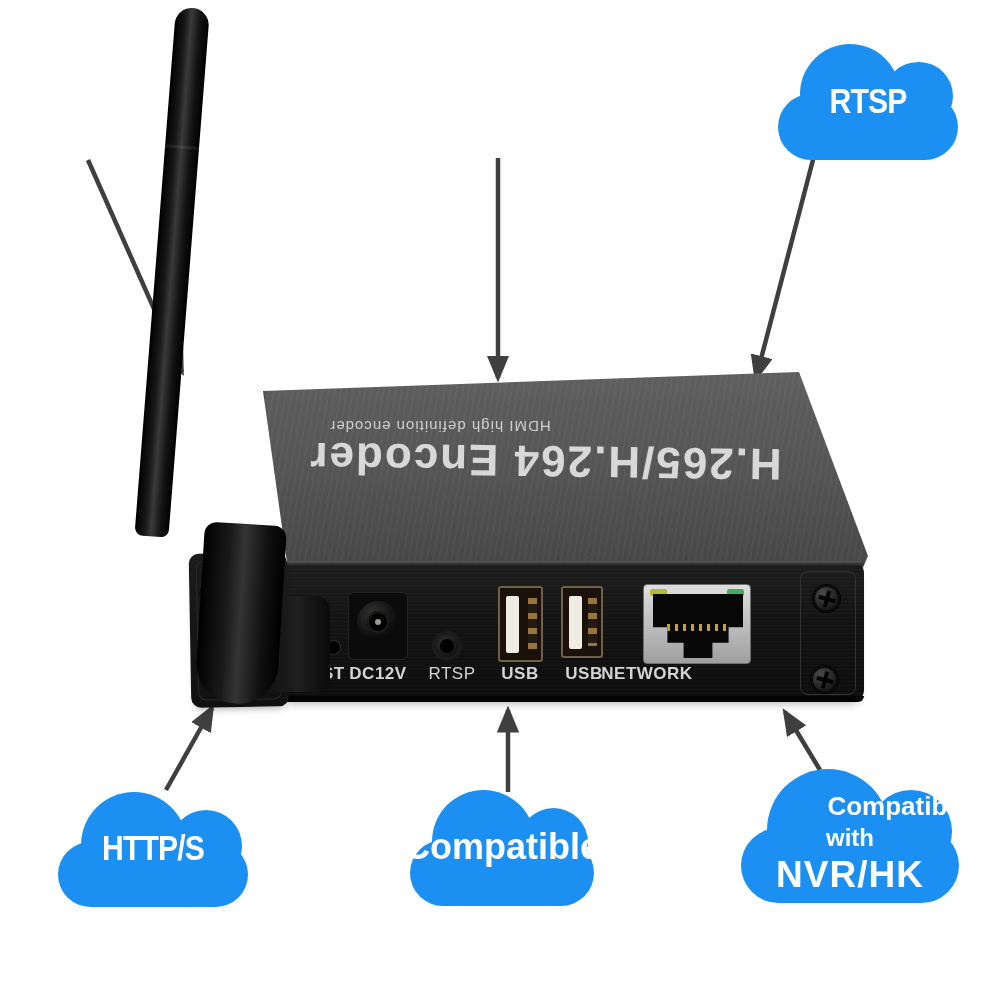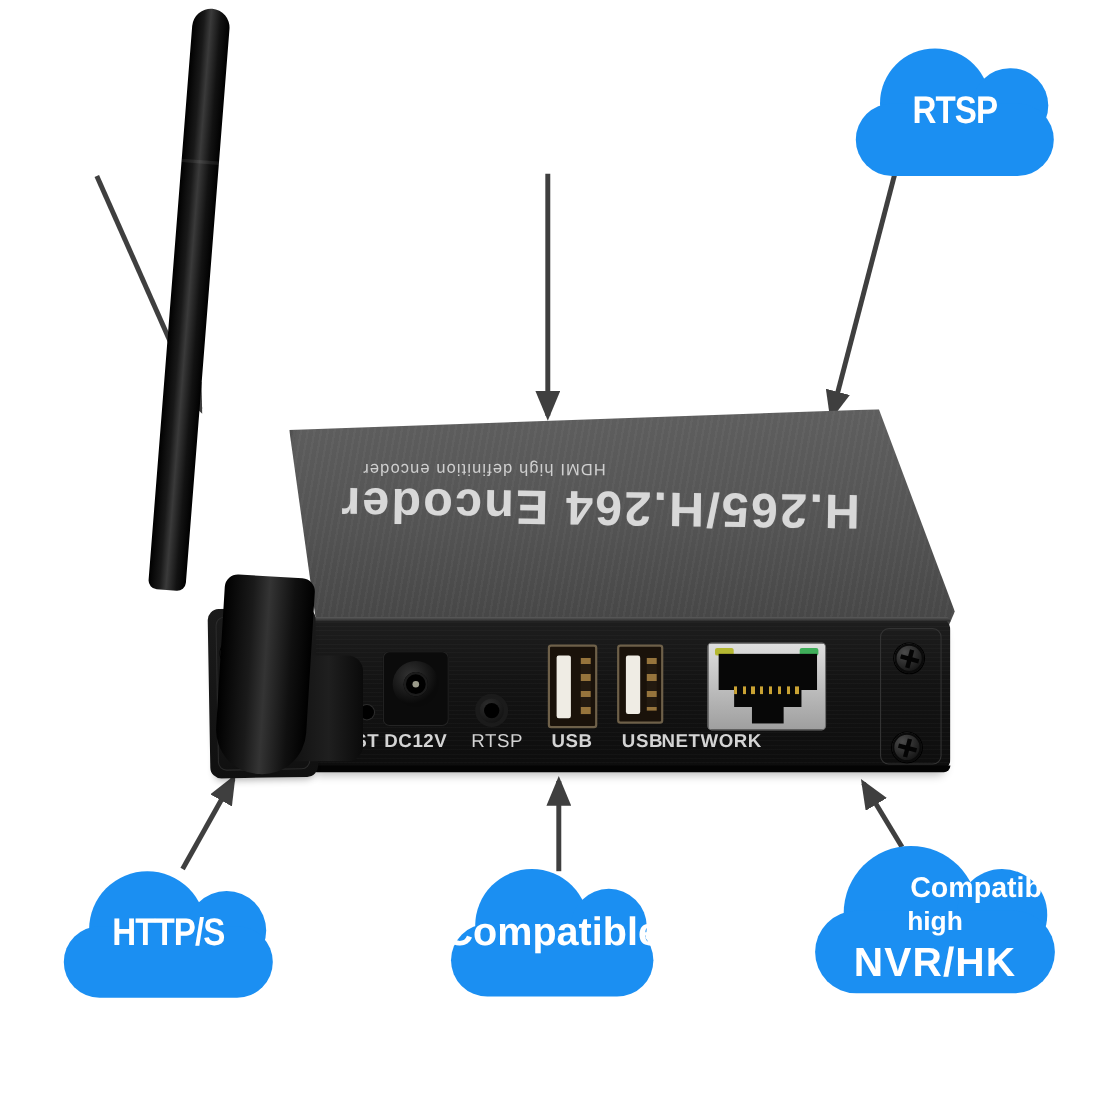--- a/index.html
+++ b/index.html
@@ -261,18 +261,18 @@
     <div class="c-body"></div>
     <div class="c-label">Compatible</div>
   </div>
 
   <div class="cloud cloud-nvr">
     <div class="c-b1"></div>
     <div class="c-b2"></div>
     <div class="c-body"></div>
     <div class="c-lines">
       <div class="nvr-1">Compatible</div>
-      <div class="nvr-2">high</div>
+      <div class="nvr-2">with</div>
       <div class="nvr-3">NVR/HK</div>
     </div>
   </div>
 
 </div>
 
 </body></html>

